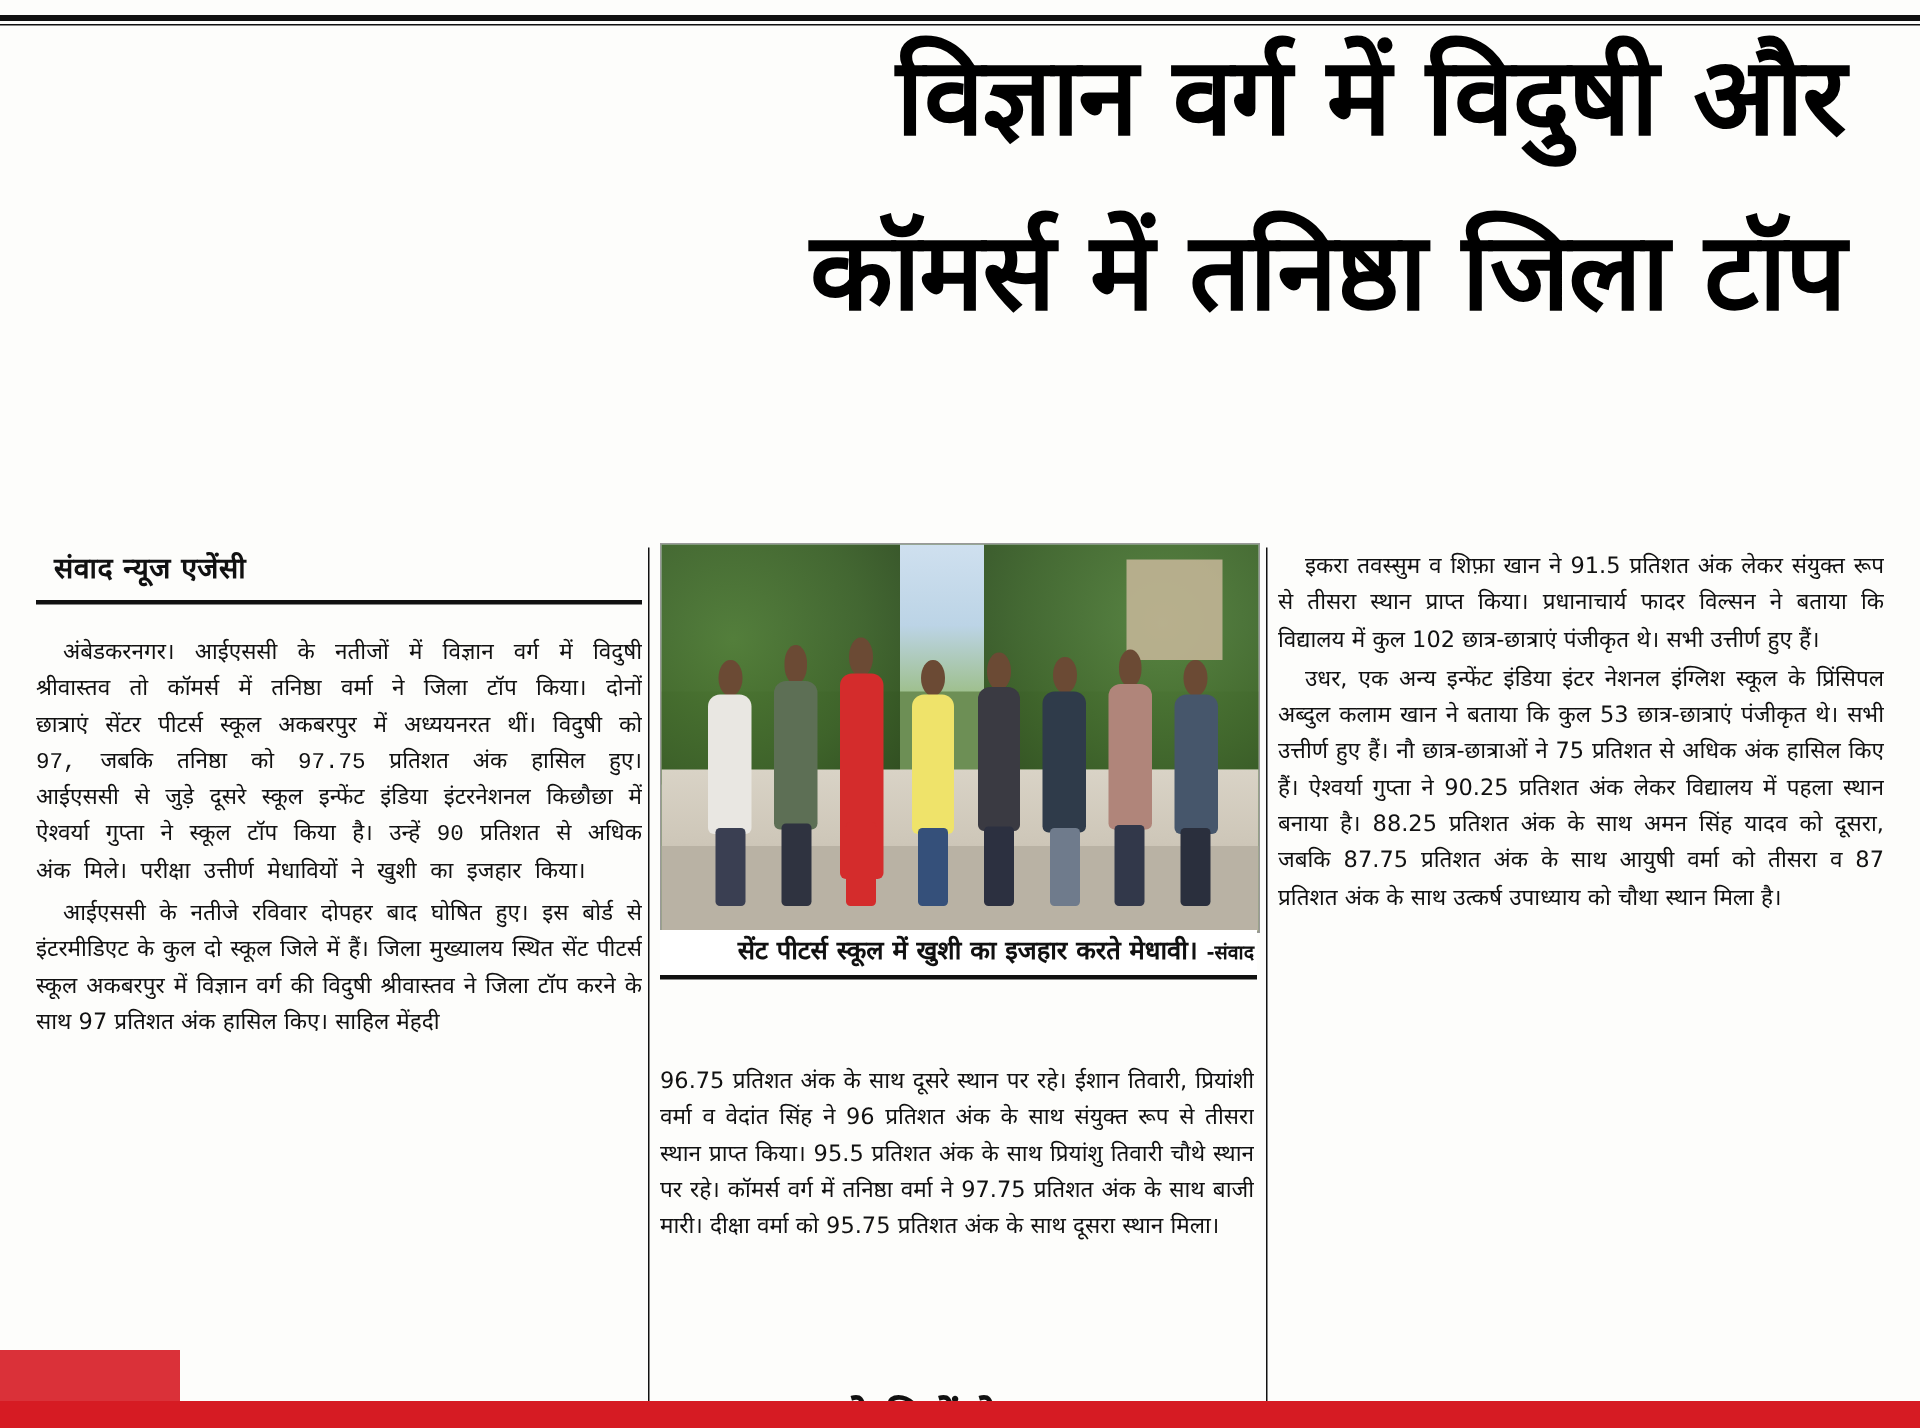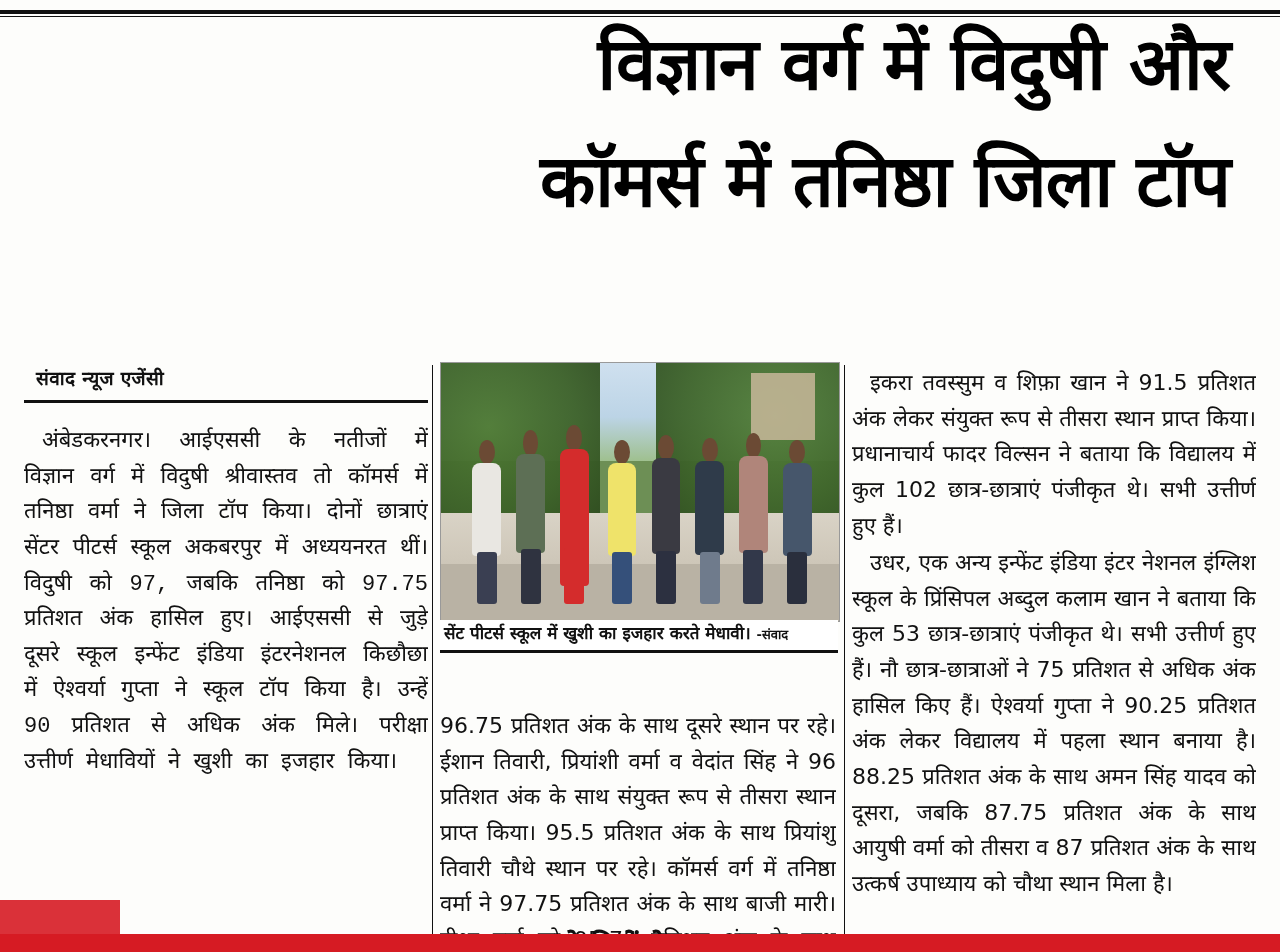--- a/index.html
+++ b/index.html
@@ -63,21 +63,21 @@
     width: 1170px;
     text-align: center;
     font-family: "DejaVu Sans", sans-serif;
     font-weight: bold;
     font-size: 27px;
     color: #111;
   }
   
   .col {
     position: absolute;
-    font-size: 22px;
+    font-size: 15px;
     line-height: 1.62;
     text-align: justify;
     text-justify: inter-word;
     font-family: "DejaVu Sans", sans-serif;
     color: #111;
   }
   .col p {
     margin: 0 0 2px 0;
     text-indent: 18px;
   }
@@ -192,21 +192,21 @@
   }
   .caption {
     position: absolute;
     top: 621px;
     left: 444px;
     width: 392px;
     font-family: "DejaVu Sans", sans-serif;
     font-weight: bold;
     font-size: 17px;
     color: #111;
-    text-align: left;
+    text-align: right;
   }
   .caption .credit { font-size: 13px; font-weight: bold; }
 
   
   .vrule {
     position: absolute;
     width: 1px;
     background: #111;
   }
   .vrule-a { top: 365px; left: 432px; height: 570px; }
@@ -312,20 +312,21 @@
   </div>
 
   <div class="caption-bar"></div>
   <div class="caption">
     <span>सेंट पीटर्स स्कूल में खुशी का इजहार करते मेधावी।</span>
     <span class="credit">-संवाद</span>
   </div>
 
   <div class="col col-left">
     <p class="first">अंबेडकरनगर। आईएससी के नतीजों में विज्ञान वर्ग में विदुषी श्रीवास्तव तो कॉमर्स में तनिष्ठा वर्मा ने जिला टॉप किया। दोनों छात्राएं सेंटर पीटर्स स्कूल अकबरपुर में अध्ययनरत थीं। विदुषी को 97, जबकि तनिष्ठा को 97.75 प्रतिशत अंक हासिल हुए। आईएससी से जुड़े दूसरे स्कूल इन्फेंट इंडिया इंटरनेशनल किछौछा में ऐश्वर्या गुप्ता ने स्कूल टॉप किया है। उन्हें 90 प्रतिशत से अधिक अंक मिले। परीक्षा उत्तीर्ण मेधावियों ने खुशी का इजहार किया।</p>
+    <p>आईएससी के नतीजे रविवार दोपहर बाद घोषित हुए। इस बोर्ड से इंटरमीडिएट के कुल दो स्कूल जिले में हैं। जिला मुख्यालय स्थित सेंट पीटर्स स्कूल अकबरपुर में विज्ञान वर्ग की विदुषी श्रीवास्तव ने जिला टॉप करने के साथ 97 प्रतिशत अंक हासिल किए। साहिल मेंहदी</p>
   </div>
 
   <div class="col col-mid">
     <p style="text-indent:0;">96.75 प्रतिशत अंक के साथ दूसरे स्थान पर रहे। ईशान तिवारी, प्रियांशी वर्मा व वेदांत सिंह ने 96 प्रतिशत अंक के साथ संयुक्त रूप से तीसरा स्थान प्राप्त किया। 95.5 प्रतिशत अंक के साथ प्रियांशु तिवारी चौथे स्थान पर रहे। कॉमर्स वर्ग में तनिष्ठा वर्मा ने 97.75 प्रतिशत अंक के साथ बाजी मारी। दीक्षा वर्मा को 95.75 प्रतिशत अंक के साथ दूसरा स्थान मिला।</p>
   </div>
 
   <div class="col col-right">
     <p>इकरा तवस्सुम व शिफ़ा खान ने 91.5 प्रतिशत अंक लेकर संयुक्त रूप से तीसरा स्थान प्राप्त किया। प्रधानाचार्य फादर विल्सन ने बताया कि विद्यालय में कुल 102 छात्र-छात्राएं पंजीकृत थे। सभी उत्तीर्ण हुए हैं।</p>
     <p>उधर, एक अन्य इन्फेंट इंडिया इंटर नेशनल इंग्लिश स्कूल के प्रिंसिपल अब्दुल कलाम खान ने बताया कि कुल 53 छात्र-छात्राएं पंजीकृत थे। सभी उत्तीर्ण हुए हैं। नौ छात्र-छात्राओं ने 75 प्रतिशत से अधिक अंक हासिल किए हैं। ऐश्वर्या गुप्ता ने 90.25 प्रतिशत अंक लेकर विद्यालय में पहला स्थान बनाया है। 88.25 प्रतिशत अंक के साथ अमन सिंह यादव को दूसरा, जबकि 87.75 प्रतिशत अंक के साथ आयुषी वर्मा को तीसरा व 87 प्रतिशत अंक के साथ उत्कर्ष उपाध्याय को चौथा स्थान मिला है।</p>
   </div>

